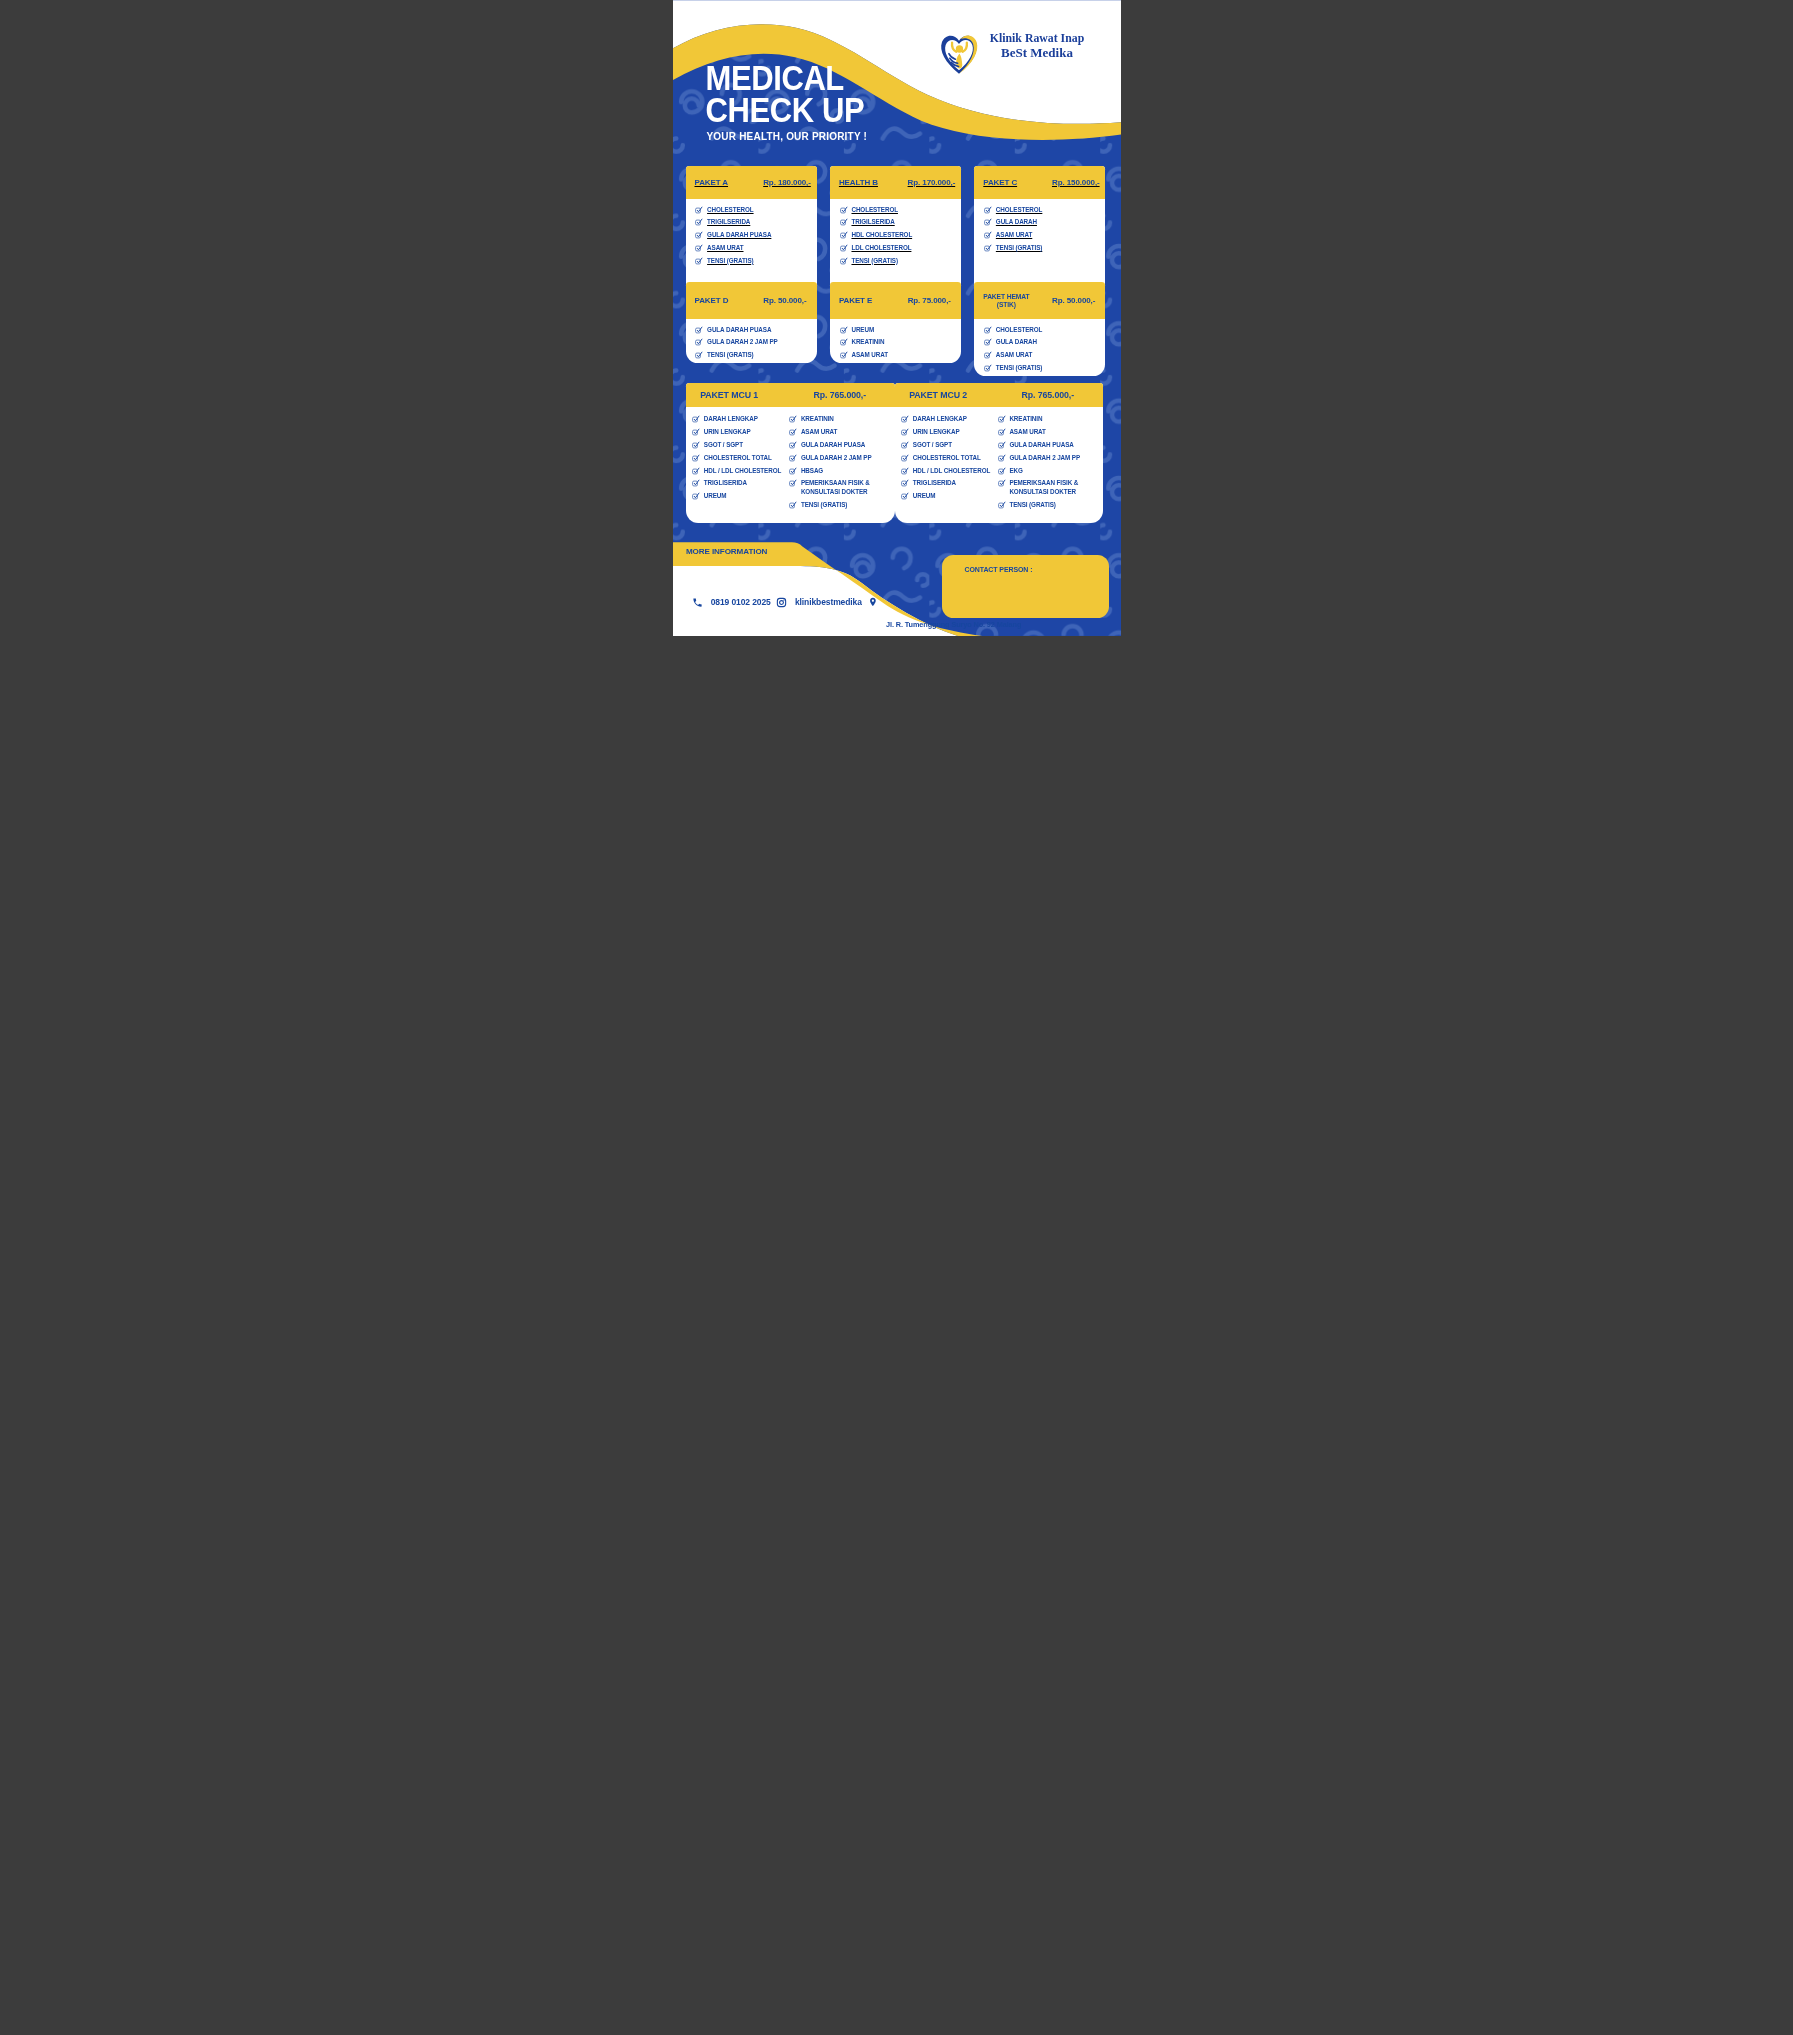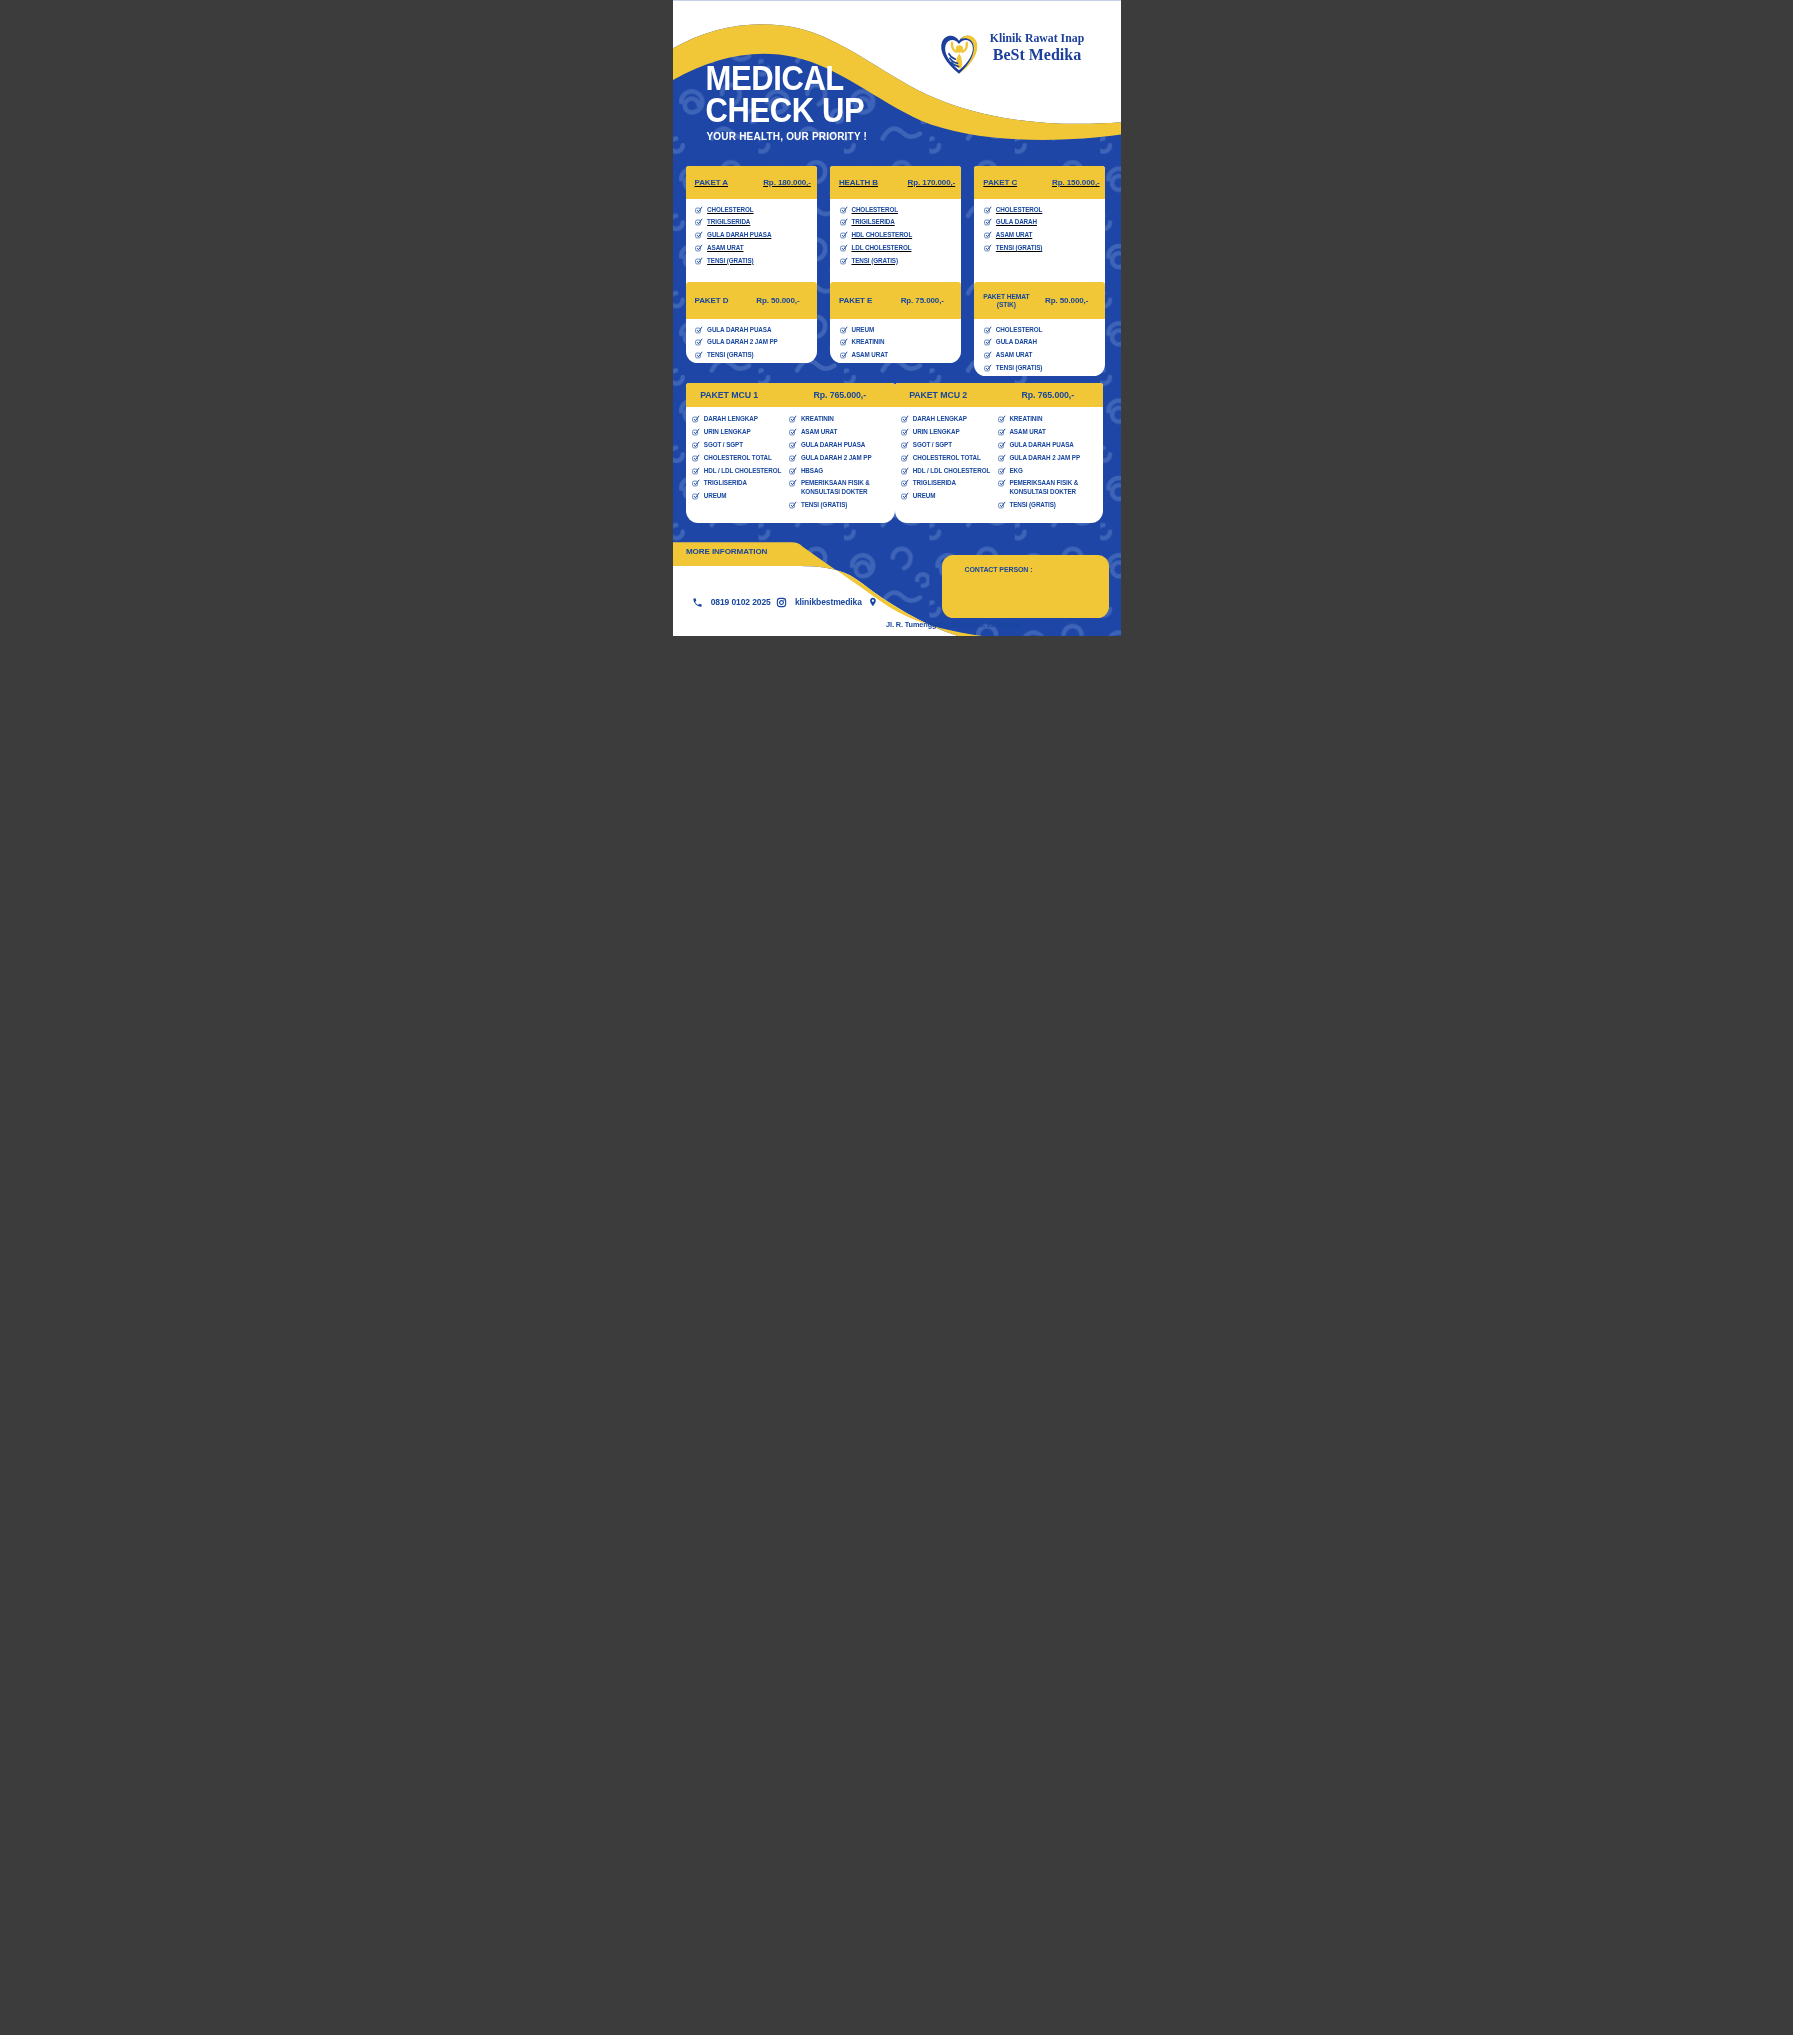--- a/index.html
+++ b/index.html
@@ -15,35 +15,35 @@
   .layer{position:absolute;left:0;top:0;}
 
   
   .hero-title{position:absolute;left:33px;top:62px;color:#fff;font-weight:800;
     font-size:31px;line-height:.94;letter-spacing:-0.4px;transform:scaleY(1.12);transform-origin:top left;}
   .tagline{position:absolute;left:34px;top:131px;color:#fff;font-weight:800;font-size:10px;letter-spacing:0.2px;}
 
   .brand{position:absolute;left:302px;top:31px;width:125px;text-align:center;color:var(--logo-navy);
     font-family:"Liberation Serif","DejaVu Serif",serif;font-weight:700;}
   .brand-line1{font-size:11.8px;line-height:1.25;}
-  .brand-line2{font-size:16px;line-height:1.15;text-align:center;}
+  .brand-line2{font-size:13px;line-height:1.15;text-align:center;}
   .logo{position:absolute;left:263px;top:28.5px;width:46px;height:52px;}
 
   
   .row{position:absolute;display:grid;align-items:start;}
   #row1{left:13px;top:166px;grid-template-columns:repeat(3,131px);gap:13.4px;}
   #row2{left:13px;top:282px;grid-template-columns:repeat(3,131px);gap:13.4px;}
   #mcuRow{left:13px;top:383px;grid-template-columns:209px 208px;}
 
   .card{background:#fff;border-radius:3.3px 3.3px 11.4px 11.4px;overflow:hidden;}
   .r1{height:132px;text-decoration:underline;} .r2{height:81px;} .r2.tall{height:94px;} .mcu{height:140px;border-radius:3.3px 3.3px 12.2px 12.2px;}
   .card-header{background:var(--yellow);display:flex;align-items:center;justify-content:space-between;
     color:var(--navy);font-weight:800;}
   .r1 .card-header{height:33px;padding:0 5.7px 0 9px;font-size:8px;}
-  .r2 .card-header{height:37px;padding:0 17px 0 9px;font-size:8px;}
+  .r2 .card-header{height:37px;padding:0 10px 0 9px;font-size:8px;}
   .mcu .card-header{height:24.4px;padding:0 28.5px 0 14.7px;font-size:8.8px;}
   .pkg-name{letter-spacing:-0.1px;}
   .pkg-name.two-line{text-align:center;font-size:6.7px;line-height:1.1;}
   .pkg-price{letter-spacing:-0.1px;}
 
   .card-body{padding:6.5px 4.1px 0 9.8px;}
   .mcu .card-body{display:grid;grid-template-columns:1fr 1.06fr;padding:8.1px 2.4px 0 6.5px;}
   ul.pkg-items{list-style:none;}
   .pkg-item{display:flex;align-items:flex-start;gap:4.1px;margin-bottom:4.5px;}
   .cb{flex:0 0 7.7px;width:7.7px;height:7.7px;margin-top:0;}

